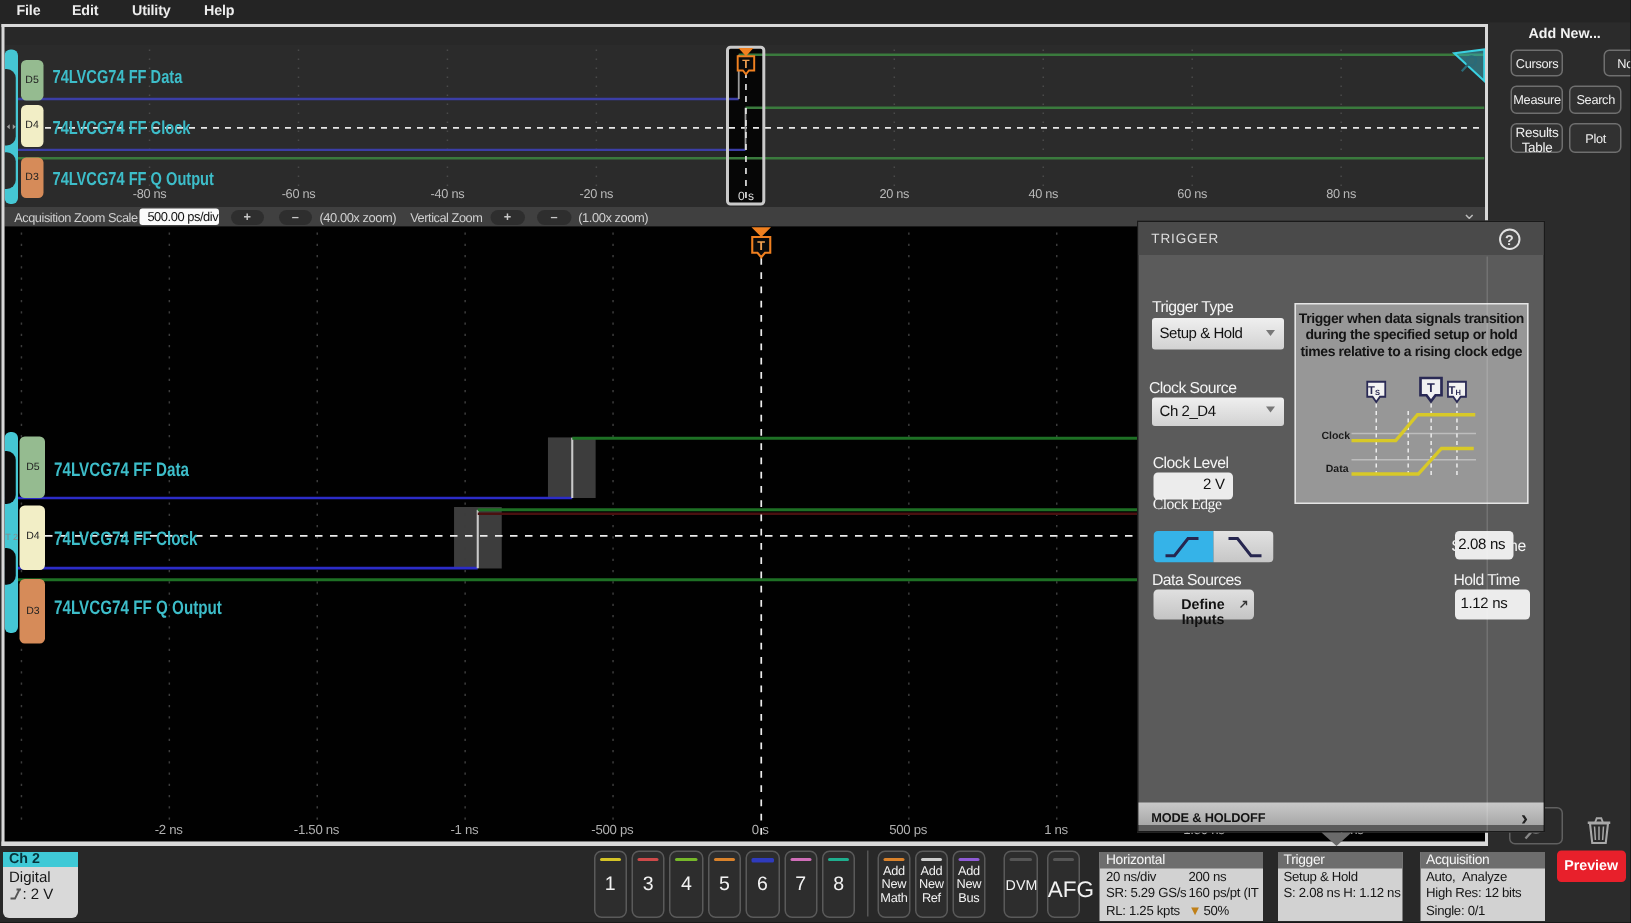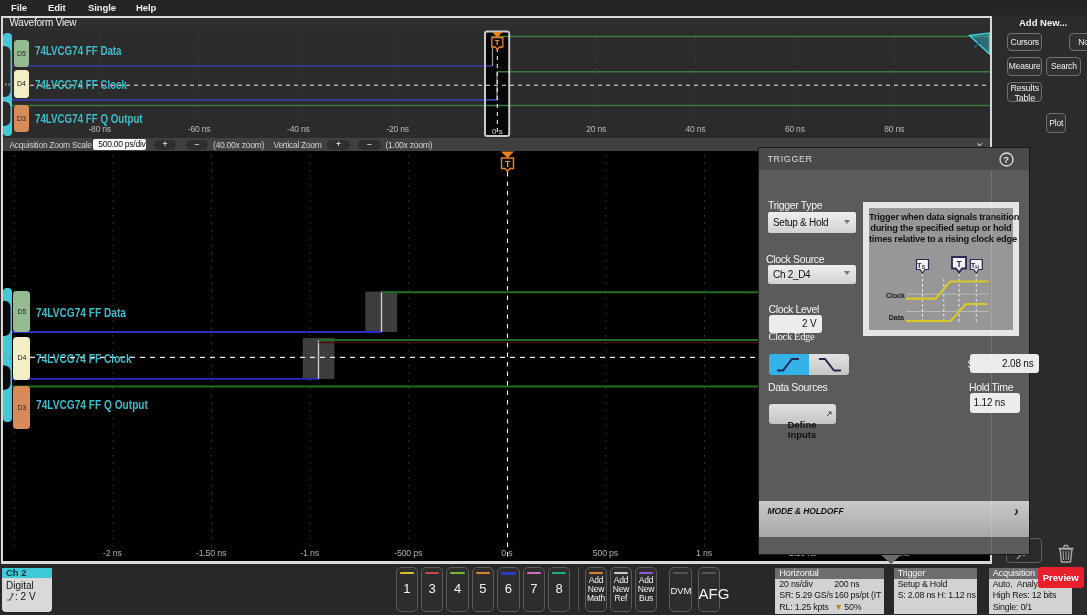--- a/index.html
+++ b/index.html
@@ -15,59 +15,56 @@
 #zoombar { left:2.5px; top:137.5px; width:987px; height:13.5px; background:#404040; color:#d0d0d0; font-size:8.5px; letter-spacing:-0.3px; }
 #mainview { left:2.5px; top:151px; width:987px; height:410px; background:#010101; }
 .bdr { background:#d9d9d9; }
 #bottombar { left:0; top:563.5px; width:992px; height:51.5px; background:#282828; }
 .chlabel { color:#3dbdc9; font-size:13px; font-weight:600; white-space:nowrap; transform:scaleX(0.78); transform-origin:left center; }
 .badge { position:absolute; border-radius:3.5px; font-size:7px; color:#222; text-align:center; }
 .cbtn { position:absolute; width:22.5px; height:44.5px; top:567px; background:#2d2d2d; border:1px solid #5a5a5a; border-radius:5px; color:#f2f2f2; text-align:center; }
 .cbtn .cl { position:absolute; left:3px; right:3px; top:3.5px; height:2px; border-radius:1px; }
 .cbtn .num { position:absolute; width:100%; top:13px; font-size:13px; }
 .cbtn .tl { position:absolute; width:100%; top:8px; font-size:8.5px; letter-spacing:-0.2px; line-height:8.8px; }
-.ipanel { position:absolute; top:568px; height:45.5px; background:#d2d2d2; color:#161616; font-size:10px;margin-left:42px; }
+.ipanel { position:absolute; top:568px; height:45.5px; background:#d2d2d2; color:#161616; font-size:10px; }
 .ipanel .hd { background:#6d6d6d; color:#f5f5f5; height:10.5px; font-size:9.2px; letter-spacing:-0.2px; line-height:10px; padding-left:4px; }
 .ipanel .rw { padding-left:4px; height:11.6px; line-height:11.8px; white-space:nowrap; font-size:8.8px; letter-spacing:-0.2px; }
 #trigpanel { left:758px; top:147px; width:271.5px; height:407.6px; background:#5b5b5b; border:1px solid #1a1a1a; }
 #tp-head { position:absolute; left:0; top:0; width:100%; height:22px; background:#4a4a4a; color:#dedede; font-size:9px; letter-spacing:0.6px; line-height:23px; padding-left:8.5px; }
 #tp-set { position:absolute; left:0; top:22px; width:100%; height:21.4px; background:linear-gradient(#c8c8c8,#9d9d9d); color:#141414; font-size:7.5px; font-weight:700; letter-spacing:-0.1px; line-height:21px; padding-left:8.5px; }
-#tp-mode { position:absolute; left:0; bottom:17px; width:100%; height:36px; background:linear-gradient(#c9c9c9,#a8a8a8); color:#141414; font-size:8.5px; font-weight:700; letter-spacing:-0.1px; line-height:21px; padding-left:8.5px;font-style:italic; }
+#tp-mode { position:absolute; left:0; bottom:4px; width:100%; height:15px; background:linear-gradient(#c9c9c9,#a8a8a8); color:#141414; font-size:8.5px; font-weight:700; letter-spacing:-0.1px; line-height:21px; padding-left:8.5px; }
 .tplabel { position:absolute; color:#f4f4f4; font-size:10.5px; letter-spacing:-0.35px; white-space:nowrap; }
 .tpdrop { position:absolute; left:9px; width:87.5px; background:linear-gradient(#efefef,#d2d2d2); border-radius:2px; color:#111; font-size:10px; letter-spacing:-0.3px; }
 .tpinput { position:absolute; background:#ececec; border-radius:3px; color:#111; font-size:10px; letter-spacing:-0.2px; text-align:right; }
 .caret { position:absolute; right:6px; top:8px; width:0; height:0; border-left:3.5px solid transparent; border-right:3.5px solid transparent; border-top:4.5px solid #777; }
-#descbox { position:absolute; left:104px; top:54.3px; width:155.8px; height:133.5px; background:#979797; border:6px solid #e5e5e5; color:#141414; }
+#descbox { position:absolute; left:104px; top:54.3px; width:155.8px; height:133.5px; background:#979797; border:1px solid #e5e5e5; color:#141414; }
 #desctitle { padding-top:3.5px; text-align:center; font-size:9.3px; line-height:11.3px; font-weight:600; white-space:nowrap; letter-spacing:-0.25px; }
 .tmlabel { position:absolute; color:#b0b0b0; font-size:8.8px; letter-spacing:-0.2px; white-space:nowrap; transform:translateX(-50%); }
 </style>
 </head>
 <body>
 <div id="root">
 
   <div class="abs" id="menubar">
     <span style="left:11px">File</span>
       <span style="left:48px">Edit</span>
-      <span style="left:88px">Single</span>
+      <span style="left:88px">Utility</span>
       <span style="left:136px">Help</span>
   </div>
 
   <div class="abs" id="sidebar">
     <div class="abs" style="left:27px;top:2px;width:60px;font-size:9.5px;font-weight:700;color:#f2f2f2;">Add New...</div>
     <div class="sbtn" style="left:15.3px;top:17.5px;width:34.8px;height:18.5px;">Cursors</div>
     <div class="sbtn" style="left:54.3px;top:17.5px;width:35px;height:18.5px;margin-left:23px;">Note</div>
     <div class="sbtn" style="left:15.3px;top:42.3px;width:34.8px;height:18.5px;">Measure</div>
     <div class="sbtn" style="left:54.3px;top:42.3px;width:35px;height:18.5px;">Search</div>
     <div class="sbtn" style="left:15.3px;top:67px;width:34.8px;height:19.5px;font-size:9px;line-height:9.5px;padding-top:1px;">Results<br>Table</div>
-    <div class="sbtn" style="left:54.3px;top:67px;width:20px;height:19.5px;line-height:18px;margin-top:31px;">Plot</div>
-  </div>
-
-  <div class="abs" id="wvheader">
-      <span style="position:absolute;left:7px;top:0;">Waveform View</span>
-    </div>
+    <div class="sbtn" style="left:54.3px;top:67px;width:35px;height:19.5px;line-height:18px;">Plot</div>
+  </div>
+
 
   <div class="abs" id="overview">
     <svg width="987" height="107.5" style="position:absolute;left:0;top:0;">
 
       <g stroke="#4a4a4a" stroke-width="1" stroke-dasharray="1,5">
         <line x1="96.7" y1="3" x2="96.7" y2="98"></line>
         <line x1="196" y1="3" x2="196" y2="98"></line>
         <line x1="295.3" y1="3" x2="295.3" y2="98"></line>
         <line x1="394.6" y1="3" x2="394.6" y2="98"></line>
         <line x1="593.2" y1="3" x2="593.2" y2="98"></line>
@@ -308,27 +305,27 @@
     <div class="tplabel" style="left:9.5px;top:183px;font-family:Liberation Serif, serif;">Clock Edge</div>
     <div class="abs" style="left:9.5px;top:205.5px;width:80.5px;height:21px;border-radius:3px;overflow:hidden;">
       <div style="position:absolute;left:0;top:0;width:40.5px;height:21px;background:#35b3e8;"></div>
       <div style="position:absolute;left:40.5px;top:0;width:40px;height:21px;background:linear-gradient(#e2e2e2,#c6c6c6);"></div>
       <svg width="81" height="21" style="position:absolute;left:0;top:0;">
         <path d="M 8 16.5 L 14 16.5 L 23 5 L 30 5" fill="none" stroke="#26264f" stroke-width="2"></path>
         <path d="M 50 5 L 56 5 L 65 16.5 L 72 16.5" fill="none" stroke="#26264f" stroke-width="2"></path>
       </svg>
     </div>
     <div class="tplabel" style="left:9px;top:233px;">Data Sources</div>
-    <div class="abs" style="left:9.5px;top:256px;width:67px;height:19.5px;background:linear-gradient(#e0e0e0,#c4c4c4);border-radius:3px;color:#111;font-size:9.5px;font-weight:600;text-align:center;line-height:9.8px;padding-top:16px;">Define<br>Inputs
+    <div class="abs" style="left:9.5px;top:245px;width:67px;height:19.5px;background:linear-gradient(#e0e0e0,#c4c4c4);border-radius:3px;color:#111;font-size:9.5px;font-weight:600;text-align:center;line-height:9.8px;padding-top:6px;">Define<br>Inputs
       <svg width="6" height="6" style="position:absolute;right:4px;top:7px;">
           <path d="M1 5 L5 1 M2.5 1 L5 1 L5 3.5" stroke="#333" stroke-width="0.9" fill="none"></path>
         </svg>
     </div>
     <div class="tplabel" style="left:208.5px;top:210px;">Setup Time</div>
-    <div class="tpinput" style="left:210.5px;top:205.5px;width:69px;height:19.5px;line-height:19.5px;padding-right:5px;">2.08 ns</div>
+    <div class="tpinput" style="left:210.5px;top:205.5px;width:39px;height:19.5px;line-height:19.5px;padding-right:5px;">2.08 ns</div>
     <div class="tplabel" style="left:210px;top:233px;">Hold Time</div>
     <div class="tpinput" style="left:210.5px;top:245px;width:50.5px;height:19.5px;line-height:19.5px;padding-right:15px;">1.12 ns</div>
 
     <div id="descbox">
       <div id="desctitle">Trigger when data signals transition<br>during the specified setup or hold<br>times relative to a rising clock edge</div>
       <svg width="154" height="95" style="position:absolute;left:0;top:37px;">
 
         <line x1="37" y1="49" x2="120" y2="49" stroke="#bdbdbd" stroke-width="0.9"></line>
         <line x1="37" y1="66.5" x2="120" y2="66.5" stroke="#bdbdbd" stroke-width="0.9"></line>
 

